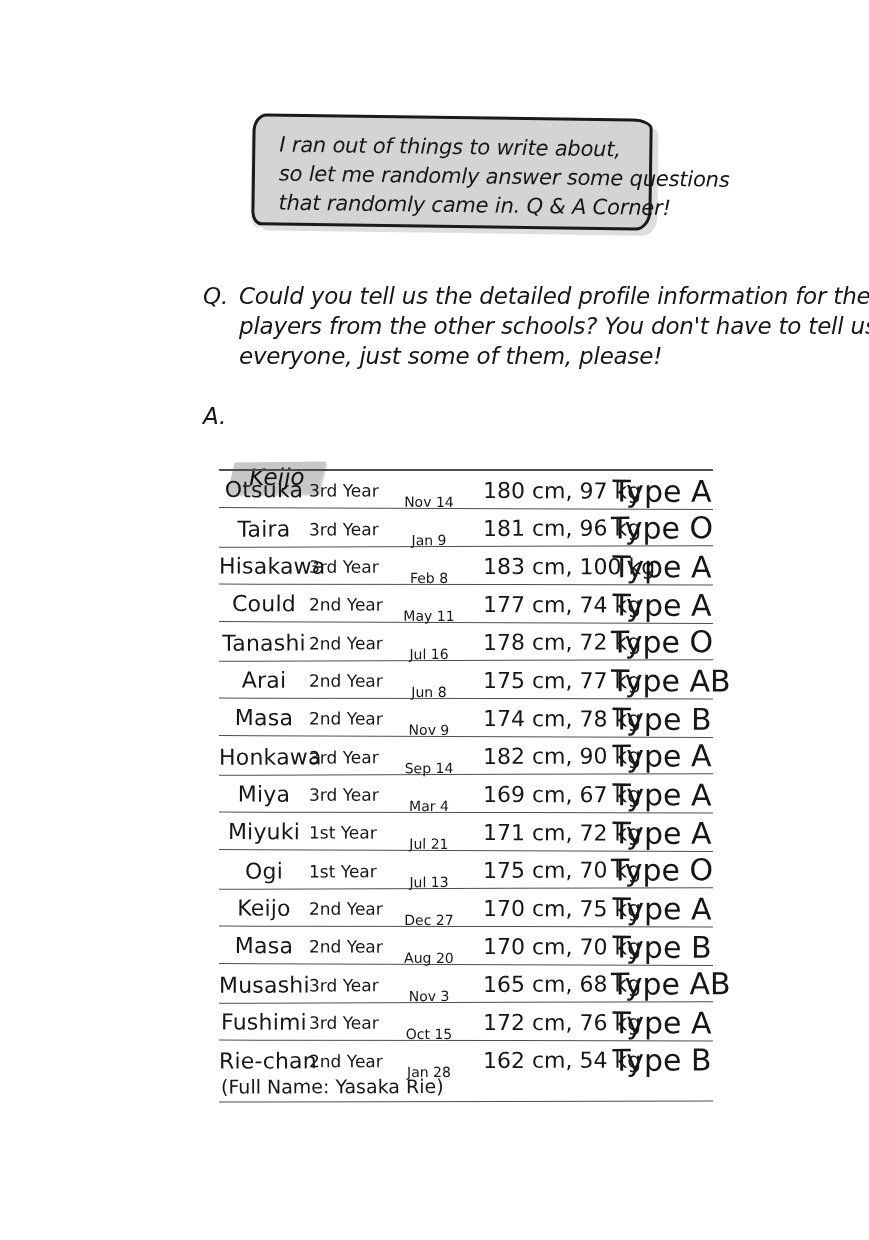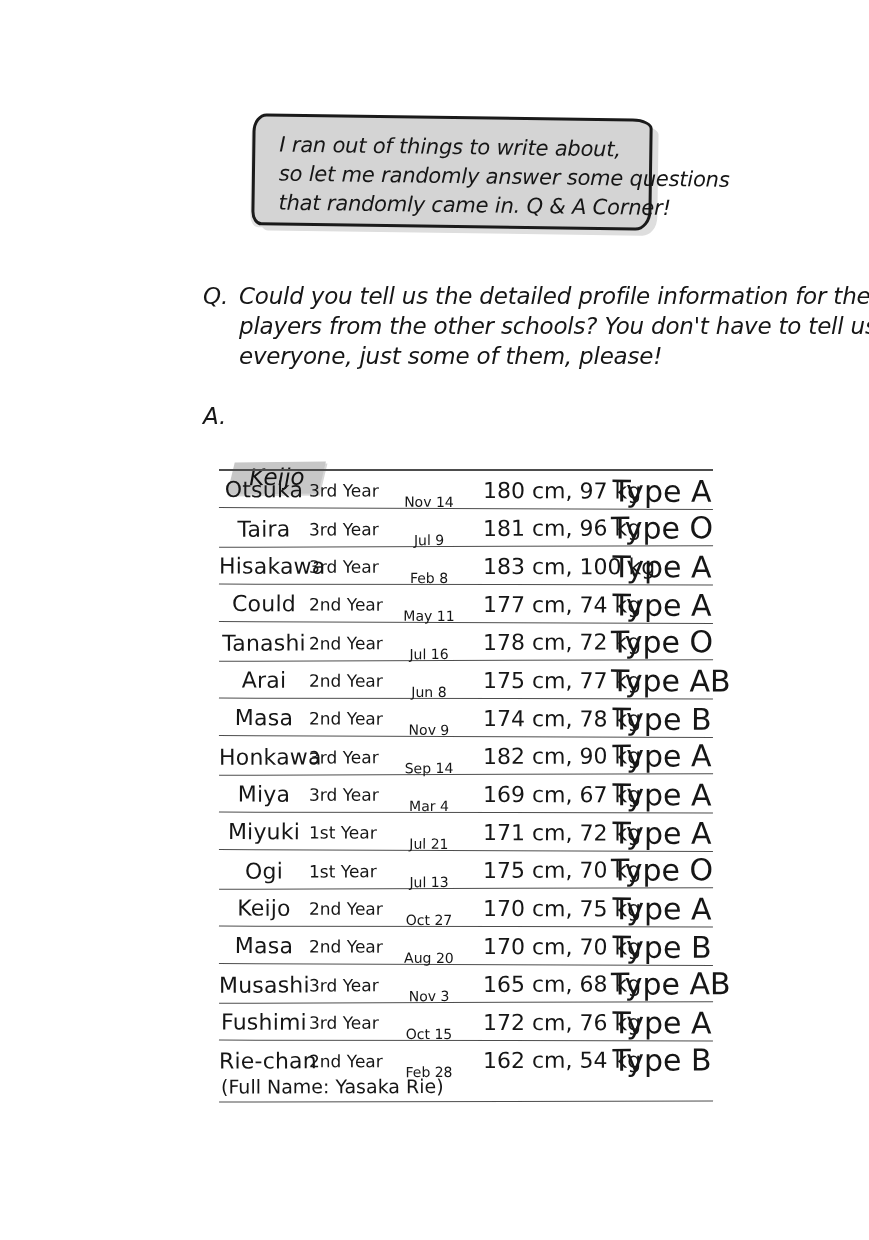--- a/index.html
+++ b/index.html
@@ -156,21 +156,21 @@
     <div class="cell c-name">Otsuka</div>
     <div class="cell c-year">3rd Year</div>
     <div class="cell c-date">Nov 14</div>
     <div class="cell c-body">180 cm, 97 kg</div>
     <div class="cell c-blood">Type A</div>
   </div>
 
   <div class="trow">
     <div class="cell c-name">Taira</div>
     <div class="cell c-year">3rd Year</div>
-    <div class="cell c-date">Jul 9</div>
+    <div class="cell c-date">Jan 9</div>
     <div class="cell c-body">181 cm, 96 kg</div>
     <div class="cell c-blood">Type O</div>
   </div>
 
   <div class="trow">
     <div class="cell c-name">Hisakawa</div>
     <div class="cell c-year">3rd Year</div>
     <div class="cell c-date">Feb 8</div>
     <div class="cell c-body">183 cm, 100 kg</div>
     <div class="cell c-blood">Type A</div>
@@ -236,21 +236,21 @@
     <div class="cell c-name">Ogi</div>
     <div class="cell c-year">1st Year</div>
     <div class="cell c-date">Jul 13</div>
     <div class="cell c-body">175 cm, 70 kg</div>
     <div class="cell c-blood">Type O</div>
   </div>
 
   <div class="trow">
     <div class="cell c-name">Keijo</div>
     <div class="cell c-year">2nd Year</div>
-    <div class="cell c-date">Oct 27</div>
+    <div class="cell c-date">Dec 27</div>
     <div class="cell c-body">170 cm, 75 kg</div>
     <div class="cell c-blood">Type A</div>
   </div>
 
   <div class="trow">
     <div class="cell c-name">Masa</div>
     <div class="cell c-year">2nd Year</div>
     <div class="cell c-date">Aug 20</div>
     <div class="cell c-body">170 cm, 70 kg</div>
     <div class="cell c-blood">Type B</div>
@@ -269,20 +269,20 @@
     <div class="cell c-year">3rd Year</div>
     <div class="cell c-date">Oct 15</div>
     <div class="cell c-body">172 cm, 76 kg</div>
     <div class="cell c-blood">Type A</div>
   </div>
 
   <div class="trow-last">
     <div class="trow-main">
       <div class="cell c-name">Rie-chan</div>
       <div class="cell c-year">2nd Year</div>
-      <div class="cell c-date">Feb 28</div>
+      <div class="cell c-date">Jan 28</div>
       <div class="cell c-body">162 cm, 54 kg</div>
       <div class="cell c-blood">Type B</div>
     </div>
     <div class="row-note">(Full Name: Yasaka Rie)</div>
   </div>
 
 </div>
 
 </body></html>

